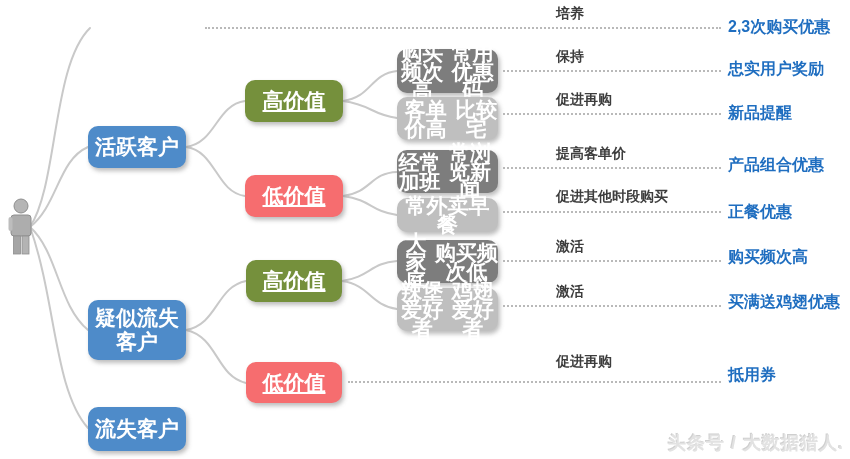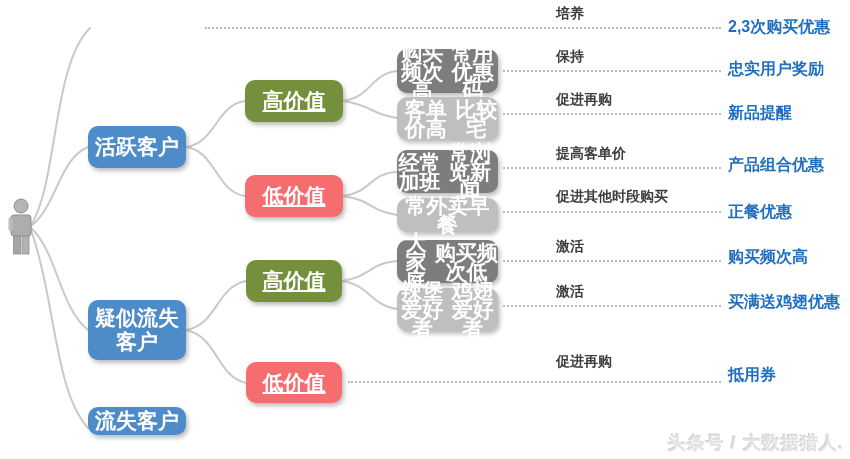--- a/index.html
+++ b/index.html
@@ -66,21 +66,21 @@
   <svg class="person" viewBox="0 0 34 58" xmlns="http://www.w3.org/2000/svg">
     <circle cx="15" cy="8" r="7" fill="#b5b5b5" stroke="#8e8e8e" stroke-width="1"></circle>
     <rect x="5" y="17" width="20" height="21" rx="3" fill="#adadad" stroke="#8e8e8e" stroke-width="1"></rect>
     <rect x="2.5" y="19" width="4" height="14" rx="2" fill="#bdbdbd"></rect>
     <rect x="7.5" y="38" width="7" height="18" fill="#a5a5a5" stroke="#8e8e8e" stroke-width="0.8"></rect>
     <rect x="16" y="38" width="7" height="18" fill="#b3b3b3" stroke="#8e8e8e" stroke-width="0.8"></rect>
   </svg>
 
   <div class="node seg blue" style="left:88px;top:126px;width:98px;height:42px;">活跃客户</div>
   <div class="node seg blue" style="left:88px;top:300px;width:98px;height:60px;padding:4px 6px;">疑似流失客户</div>
-  <div class="node seg blue" style="left:88px;top:407px;width:98px;height:28px;">流失客户</div>
+  <div class="node seg blue" style="left:88px;top:407px;width:98px;height:44px;">流失客户</div>
 
   <div class="node val green" style="left:245px;top:80px;width:98px;height:42px;">高价值</div>
   <div class="node val red" style="left:245px;top:175px;width:98px;height:42px;">低价值</div>
   <div class="node val green" style="left:246px;top:260px;width:96px;height:42px;">高价值</div>
   <div class="node val red" style="left:246px;top:362px;width:96px;height:41px;">低价值</div>
 
   <div class="node trait dark" style="left:397px;top:49px;width:101px;height:44px;">
     <span>购买频次高</span>
     <span>常用优惠码</span>
   </div>

